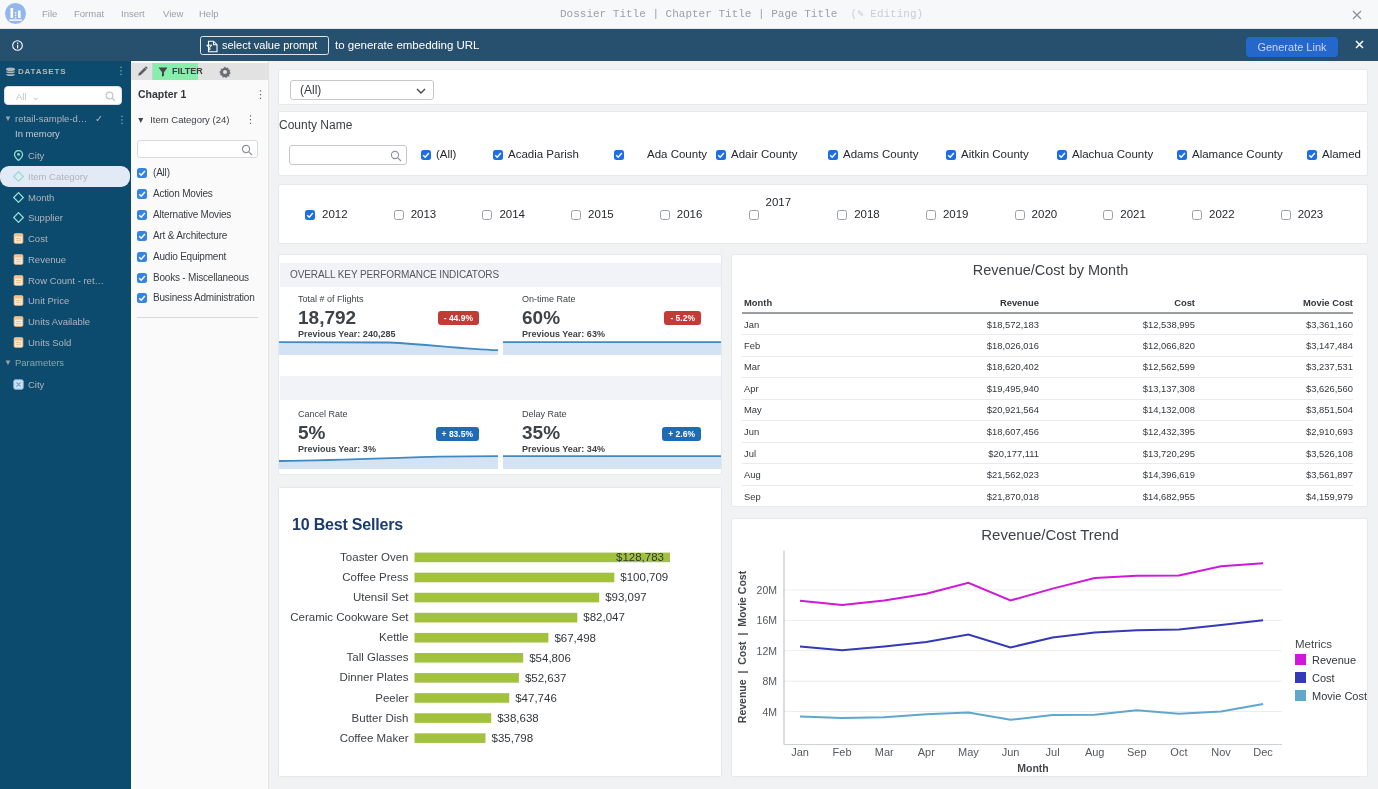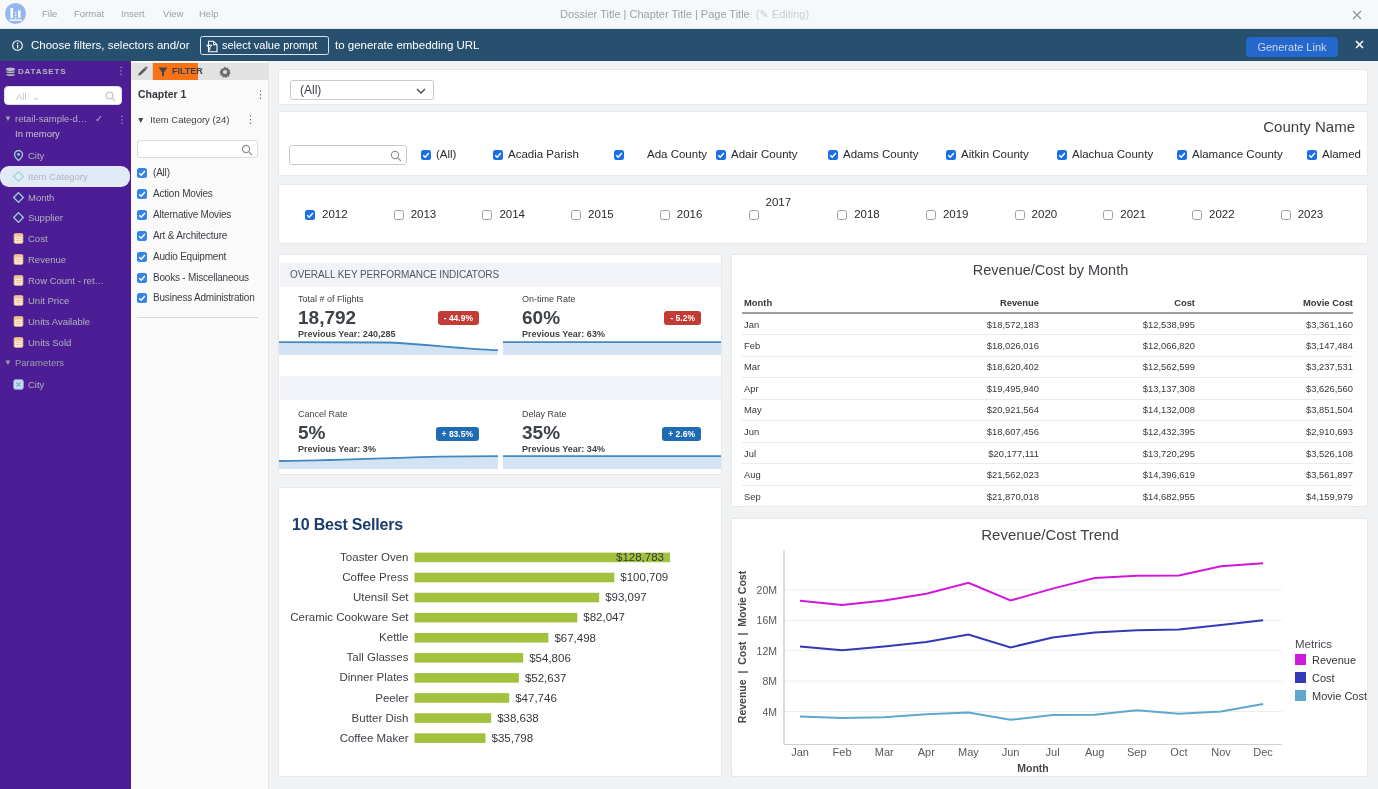--- a/index.html
+++ b/index.html
@@ -15,53 +15,53 @@
   #doctitle .edit { color:#c9cdd2; }
   #topclose { left:1352px; top:10px; width:10px; height:10px; }
 
   
   #banner { left:0; top:29px; width:1378px; height:32px; background:#27506f; color:#fff; }
   #banner .txt { font-size:11.5px; color:#fff; top:0; height:32px; line-height:32px; }
   #promptbox { left:200px; top:7px; width:129px; height:19px; border:1px solid #dde4ec; border-radius:2.5px; }
   #genlink { left:1246px; top:7.5px; width:92px; height:20px; background:#2467cd; border-radius:4px; color:#ccd7e9; font-size:11px; text-align:center; line-height:20px; }
 
   
-  #datasets { left:0; top:61px; width:154px; height:728px; background:#4c1d95; border-right:1px solid #dfe1e3; }
+  #datasets { left:0; top:61px; width:154px; height:728px; background:#0c4a6e; border-right:1px solid #dfe1e3; }
   #datasets .hdr { left:18px; top:6px; font-size:8px; font-weight:bold; color:#b2b7bc; letter-spacing:0.8px; }
   #ds-search { left:4px; top:25px; width:118px; height:19px; background:#fff; border:1px solid #dddfe1; border-radius:4px; }
   .dsrow { left:0; width:130px; height:21px; font-size:9.5px; color:#aaafb5; line-height:21px; }
   .dsrow .lbl { position:absolute; left:28px; top:0; white-space:nowrap; }
   .dsrow { color:#b0b5bb; }
   .dsrow.hl { background:#e2eaf6;border-radius:9px; }
   .dsico { position:absolute; left:13px; top:5px; width:11px; height:11px; }
 
   
   #filterpanel { left:131px; top:61px; width:138px; height:728px; background:#fafafa; border-right:1px solid #e2e4e6; }
   #ftabs { left:0; top:2px; width:138px; height:17px; background:#e2e2e2; }
   #ftab-pencil { left:0; top:0; width:22px; height:17px; border-right:1px solid #cfcfcf; }
-  #ftab-filter { left:22px; top:0; width:45px; height:17px; background:#f97316; font-size:9px; font-weight:bold; color:#3c4046; line-height:17px; }
+  #ftab-filter { left:22px; top:0; width:45px; height:17px; background:#86efac; font-size:9px; font-weight:bold; color:#3c4046; line-height:17px; }
   #chap { left:7px; top:26.5px; font-size:10.5px; font-weight:bold; color:#33373c; }
   #itemcat { left:4.5px; top:52.5px; font-size:9.5px; color:#3c4046; }
   #f-search { left:6px; top:79px; width:121px; height:18px; background:#fff; border:1px solid #d8dadc; border-radius:3px; }
   #fsep { left:6px; top:256px; width:121px; height:1px; background:#d6d8da; }
 
   
   .cb { position:absolute; width:10px; height:10px; border-radius:2.5px; }
   .cb.on { background:#1a6fe8; }
   .cb.on svg { position:absolute; left:0; top:0; }
   .cb.off { background:#fff; border:1.2px solid #9aa0a6; }
   #fchecks .cb.on { background:#3384e4; }
 
   
   #main { left:269px; top:61px; width:1109px; height:728px; background:#f1f2f4; }
   .card { position:absolute; background:#fff; border:1px solid #e7e8ea; border-radius:2px; }
   #cardA { left:9px; top:8px; width:1090px; height:36px; }
   #selAll { left:11px; top:10px; width:144px; height:20px; border:1px solid #c6c9cc; border-radius:3px; background:#fff; font-size:12px; color:#3c4046; line-height:18px; padding-left:9px; }
   #cardB { left:9px; top:50px; width:1090px; height:65px; }
-  #cardB .title { width:1076px; top:6px; text-align:right; font-size:15px; color:#3a3e45; }
+  #cardB .title { width:1076px; top:6px; text-align:left; font-size:12px; color:#3a3e45; }
   #b-search { left:10px; top:33px; width:118px; height:20px; border:1px solid #c6c9cc; border-radius:3px; background:#fff; }
   .cblabel { position:absolute; font-size:11.5px; color:#26292e; white-space:nowrap; }
   #cardC { left:9px; top:123px; width:1090px; height:60px; }
 
   #cardD { left:9px; top:193px; width:444px; height:221px; }
   #cardE { left:462px; top:193px; width:637px; height:253px; }
   #cardF { left:9px; top:426px; width:444px; height:290px; }
   #cardG { left:462px; top:457px; width:637px; height:259px; }
 
   
@@ -78,21 +78,21 @@
   #cardE .title { width:637px; top:7px; text-align:center; font-size:14.5px; color:#3e4247; }
   table#rc { border-collapse:collapse; table-layout:fixed; margin:38px 14px 0 10px; width:611px; font-size:9.4px; color:#33373c; }
   #rc th { font-weight:bold; text-align:right; border-bottom:2px solid #9b9ea1; height:20px; padding:0; }
   #rc td { text-align:right; border-bottom:1px solid #e9eaeb; height:21.55px; padding:0; }
   #rc th:first-child, #rc td:first-child { text-align:left; padding-left:2px; }
 
   
   #cardF .title { left:13px; top:28px; font-size:16px; letter-spacing:-0.2px; font-weight:bold; color:#1c3c6d; }
 
   svg { display:block; }
-  .nw { white-space:nowrap; }
+  .nw { white-space:nowrap;font-family:Liberation Mono, monospace; }
 </style>
 </head>
 <body>
 
 <div id="menubar" class="abs"></div>
 <div id="logo" class="abs">
   <svg width="21" height="21" viewBox="0 0 21 21">
     <rect x="5.5" y="5" width="2.6" height="10" fill="#fff"></rect>
     <rect x="13" y="7.5" width="2.6" height="7.5" fill="#fff"></rect>
     <rect x="9.9" y="9.2" width="1.4" height="1.4" fill="#fff"></rect>
@@ -112,21 +112,20 @@
       <path d="M1 1 L9 9 M9 1 L1 9" stroke="#8b8f94" stroke-width="1.2"></path>
     </svg>
 </div>
 
 <div id="banner" class="abs">
   <svg class="abs" style="left:12px; top:11px;" width="11" height="11" viewBox="0 0 11 11">
     <circle cx="5.5" cy="5.5" r="4.8" fill="none" stroke="#fff" stroke-width="1.1"></circle>
     <rect x="5" y="4.7" width="1.2" height="3.6" fill="#fff"></rect>
     <rect x="5" y="2.6" width="1.2" height="1.3" fill="#fff"></rect>
   </svg>
-  <div class="txt abs" style="left:31px;">Choose filters, selectors and/or</div>
   <div id="promptbox" class="abs"></div>
   <svg class="abs" style="left:206px; top:11px;" width="12" height="13" viewBox="0 0 12 13">
     <path d="M2.5 1.2 h5 l3.5 3.5 v7 h-8.5 z" fill="none" stroke="#fff" stroke-width="1.1"></path>
     <path d="M7.5 1.2 v3.5 h3.5" fill="none" stroke="#fff" stroke-width="1.1"></path>
     <path d="M0.8 5.2 h5 l-1.9 2.2 v2.6 l-1.2 -0.9 v-1.7 z" fill="none" stroke="#fff" stroke-width="1"></path>
   </svg>
   <div class="txt abs" style="left:222px; font-size:11px;">select value prompt</div>
   <div class="txt abs" style="left:335px;">to generate embedding URL</div>
   <div id="genlink" class="abs">Generate Link</div>
   <svg class="abs" style="left:1355px; top:11px;" width="9" height="9" viewBox="0 0 9 9">

